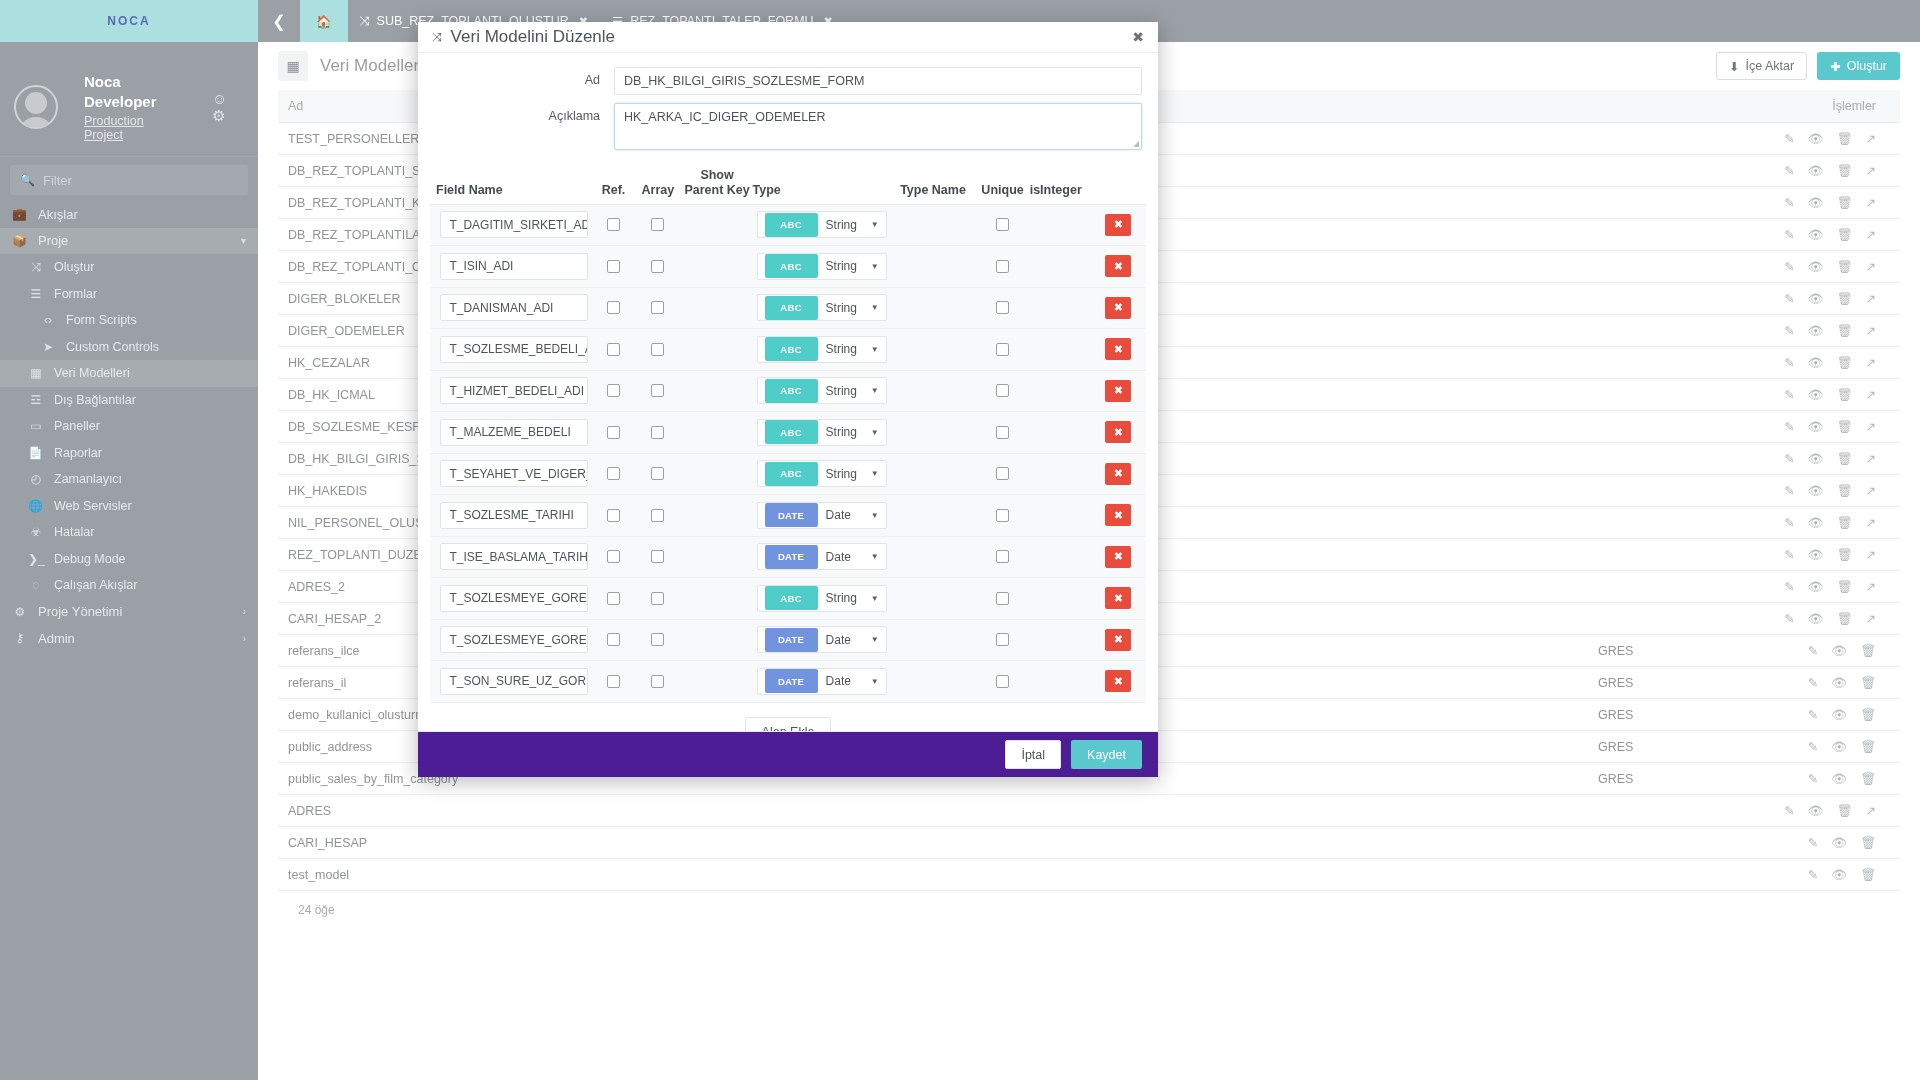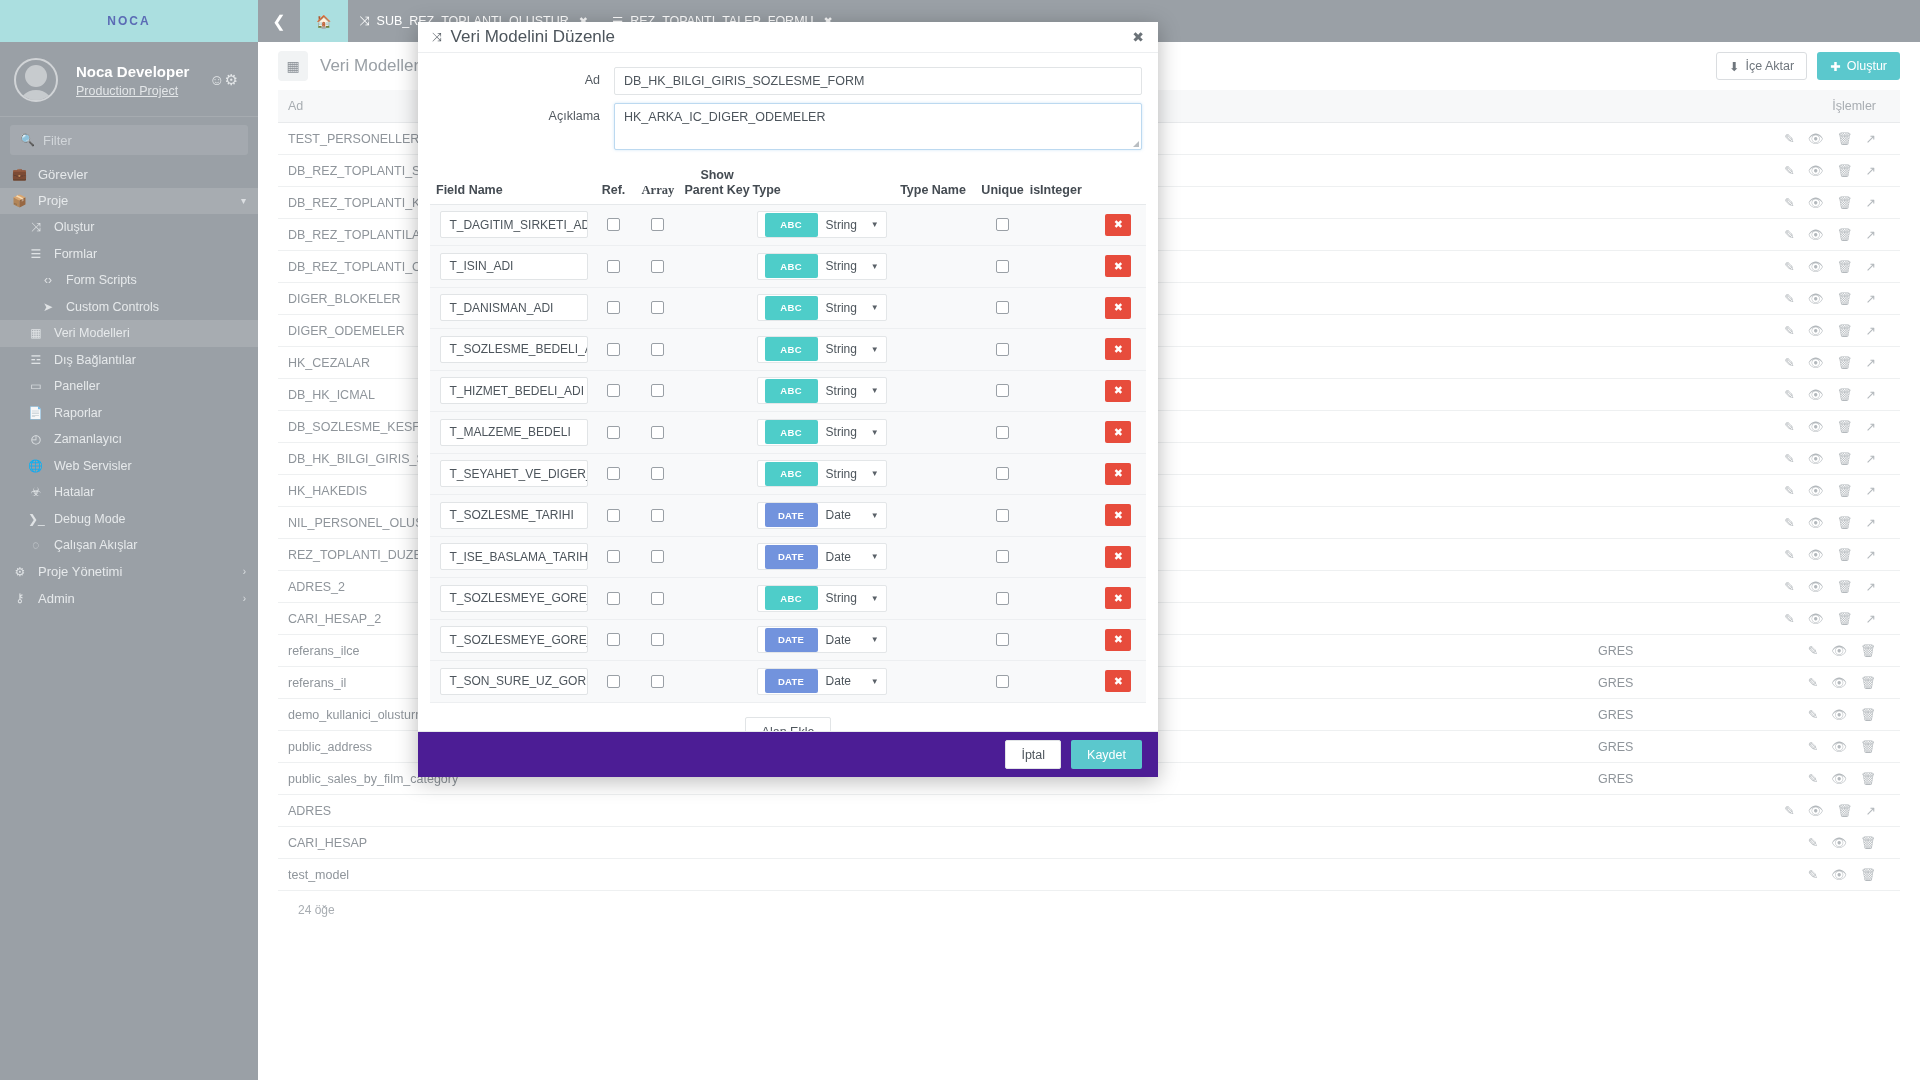--- a/index.html
+++ b/index.html
@@ -27,23 +27,24 @@
   }
   .brand {
     height: 42px; background: #abdfe0;
     display: flex; align-items: center; justify-content: center;
   }
   .brand-logo {
     font-size: 12px; font-weight: 700; letter-spacing: 2px;
     color: #5b6bb5;
   }
   .profile {
-    display: flex; align-items: center; gap: 18px;
+    display: flex; align-items: center; gap: 26px;
     padding: 16px 14px 14px 14px;
     border-bottom: 1px solid rgba(255,255,255,0.12);
+    margin-top: 14px;
   }
   .avatar-circle {
     width: 44px; height: 44px; border-radius: 50%;
     border: 2px solid rgba(255,255,255,0.55);
     position: relative; flex: 0 0 auto; overflow: hidden;
   }
   .avatar-circle::after {
     content: ""; position: absolute;
     width: 22px; height: 22px; border-radius: 50%;
     background: rgba(255,255,255,0.45);
@@ -209,21 +210,21 @@
     display: flex; align-items: flex-end;
     border-bottom: 1px solid #e6e9eb;
     padding-bottom: 6px;
   }
   .fthead > div {
     font-size: 12.5px; font-weight: 700; color: #444b52;
     text-align: center; line-height: 1.2;
   }
   .c-name { width: 165px; text-align: left !important; padding-left: 6px; }
   .c-ref { width: 42px; }
-  .c-arr { width: 48px; font-family: Liberation Serif, serif; }
+  .c-arr { width: 48px; }
   .c-spk { width: 72px; }
   .c-type { width: 140px; text-align: left !important; }
   .c-tname { width: 86px; }
   .c-uniq { width: 55px; }
   .c-isint { width: 62px; text-align: left !important; }
   .c-del { width: 56px; }
 
   .ftrow {
     display: flex; align-items: center;
     height: 41.5px;
@@ -304,21 +305,21 @@
       </div>
 
       <div class="filter-box">
         <span class="ic">🔍</span>
         <span class="ph">Filter</span>
       </div>
 
       <div class="nav" id="sidebar-nav">
           <div class="nav-item">
             <span class="ic">💼</span>
-            <span>Görevler</span>
+            <span>Akışlar</span>
           </div>
           <div class="nav-item active">
             <span class="ic">📦</span>
             <span>Proje</span>
             <span class="chev">▾</span>
           </div>
           <div class="nav-item sub">
             <span class="ic">⤨</span>
             <span>Oluştur</span>
           </div>

